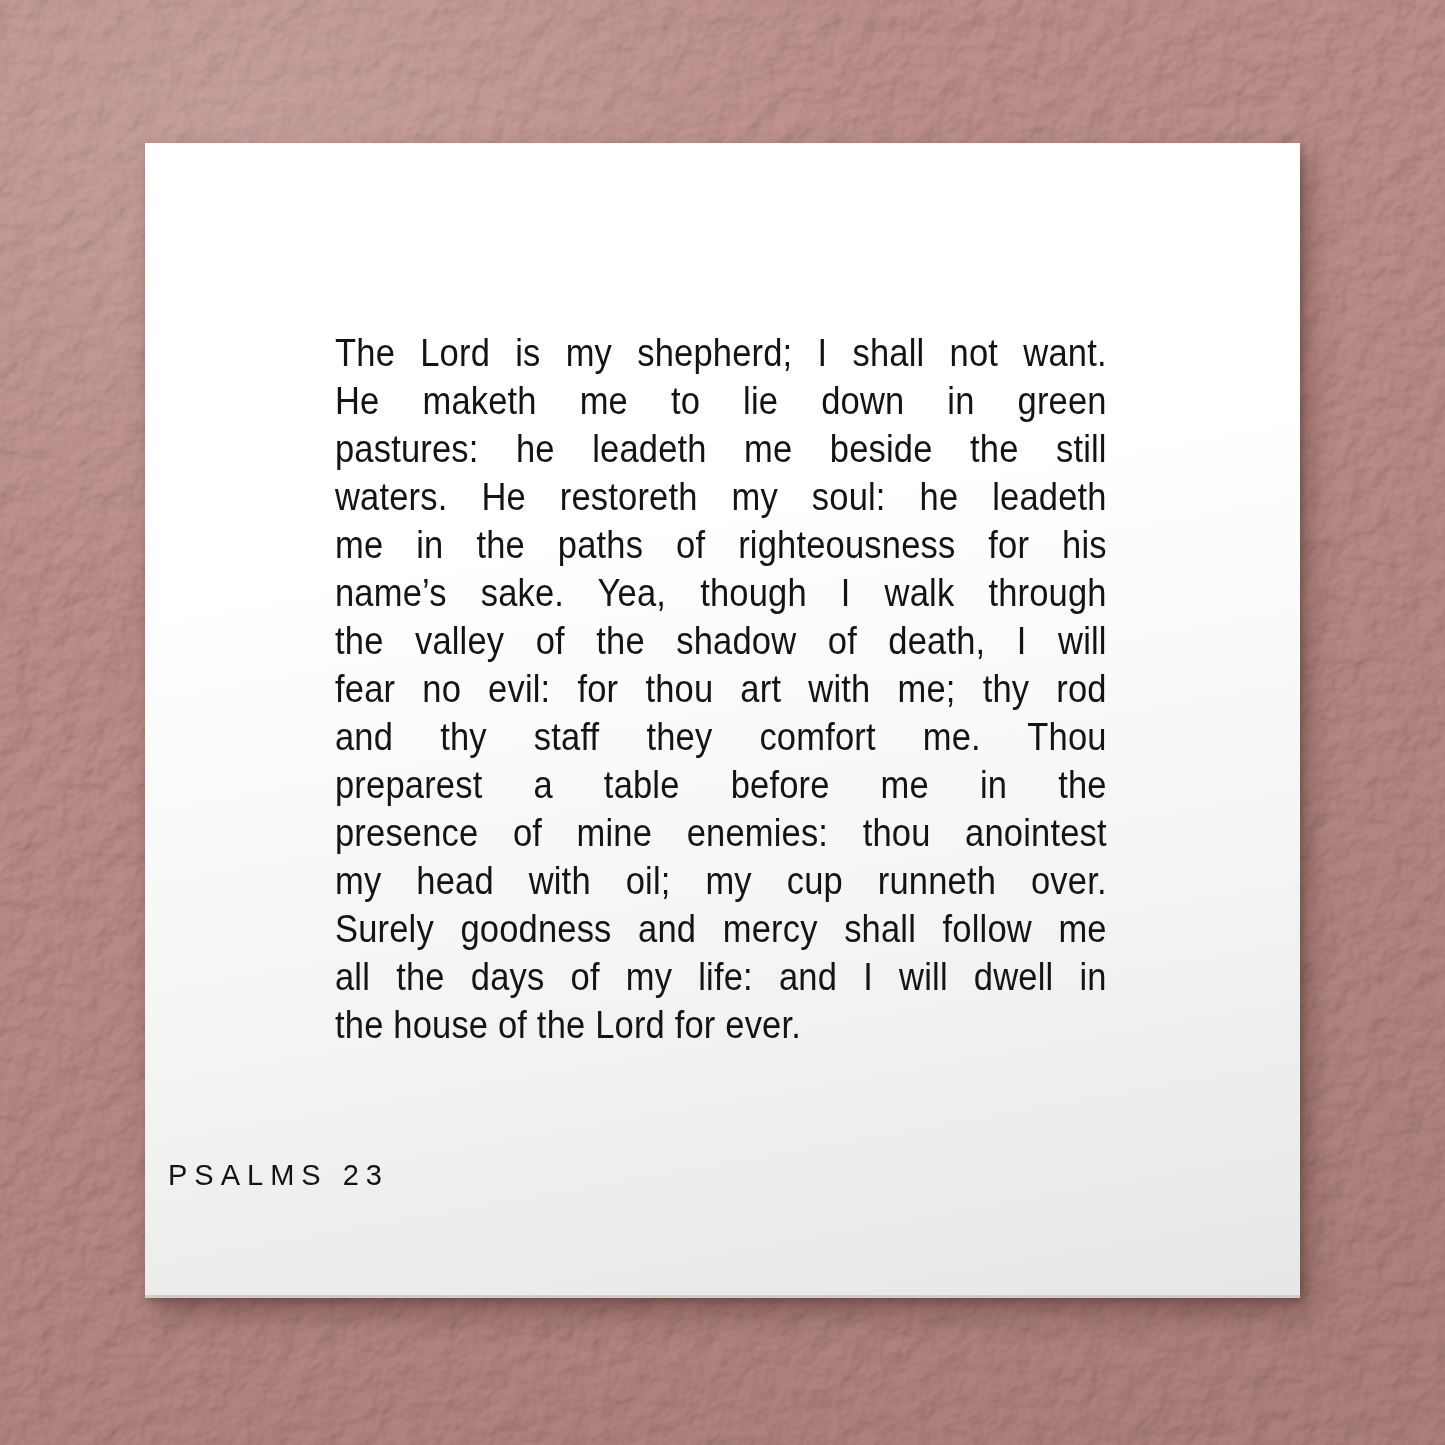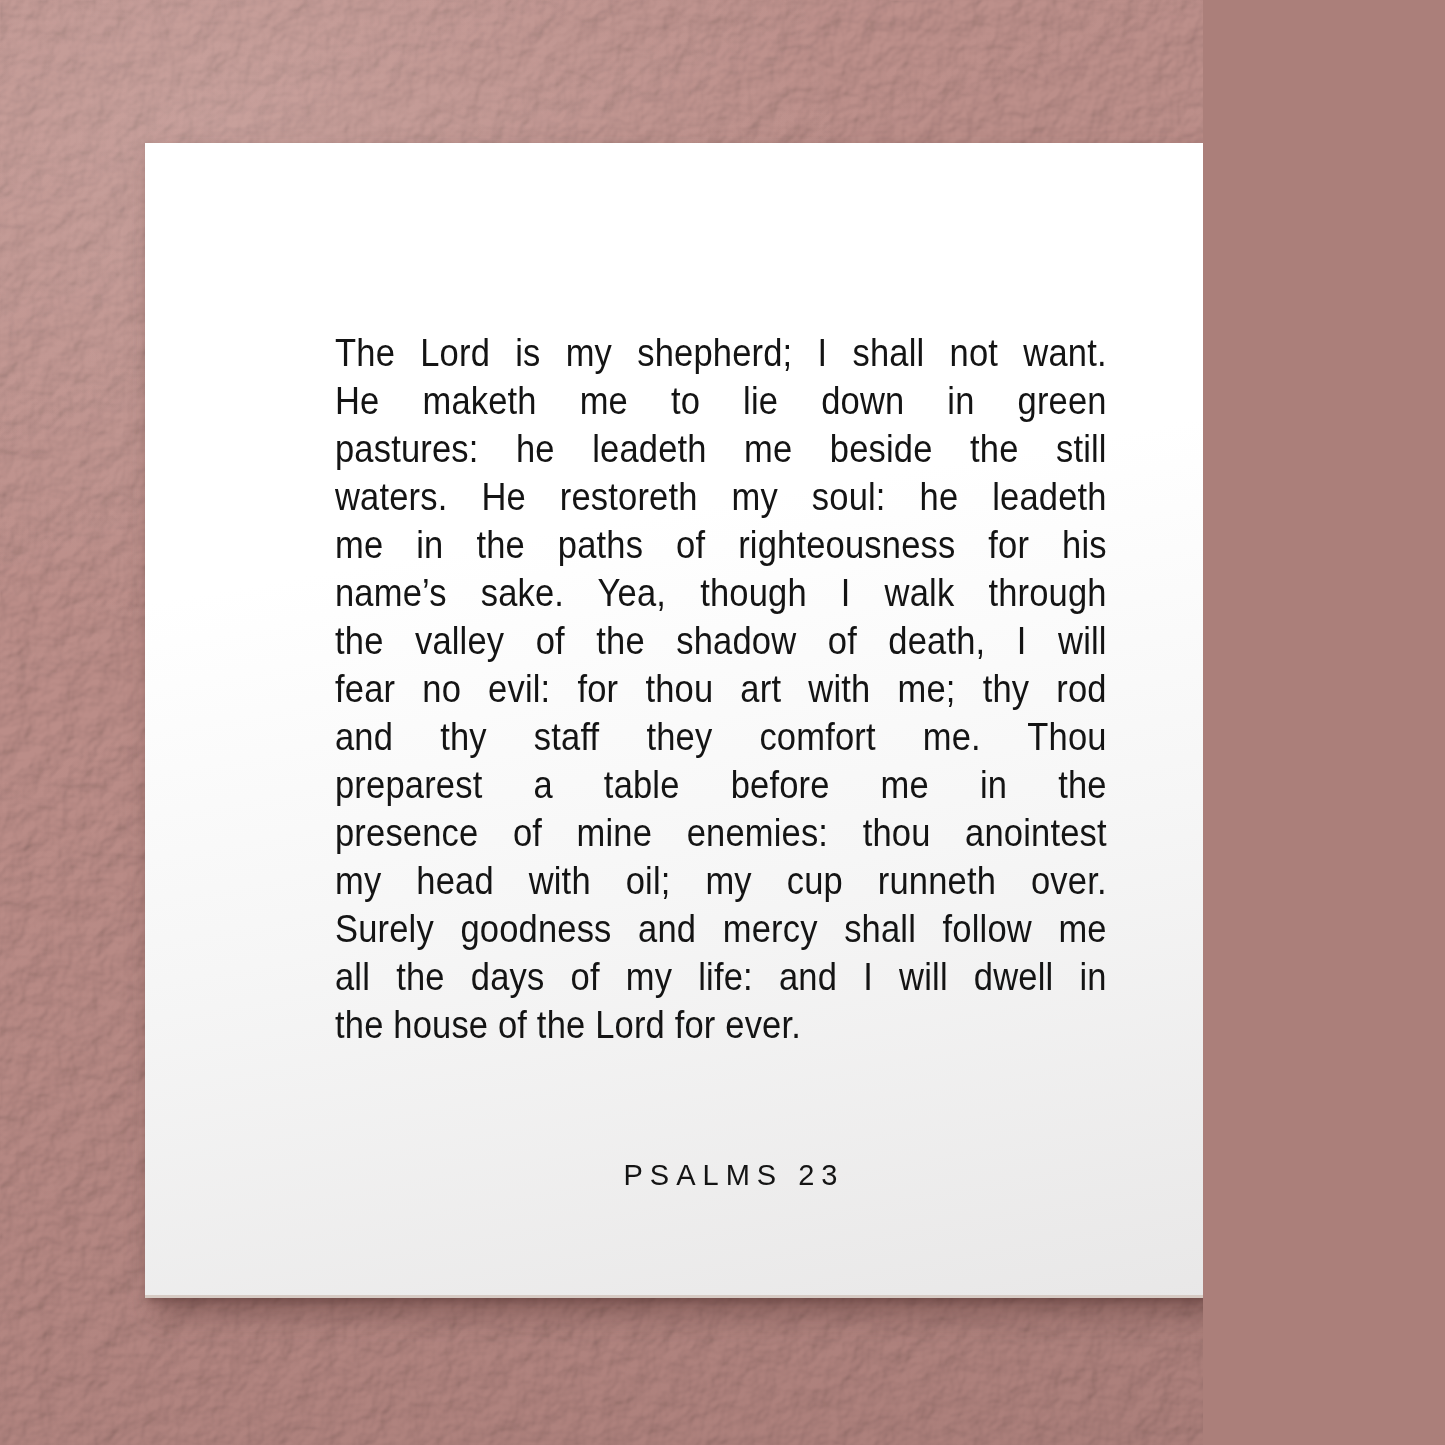--- a/index.html
+++ b/index.html
@@ -4,21 +4,21 @@
 <style>
   html, body { margin: 0; padding: 0; }
   body {
     width: 1445px; height: 1445px;
     overflow: hidden;
     font-family: "Liberation Sans", sans-serif;
     background: var(--wall-color, #ab7f7a);
   }
   .stage {
     position: relative;
-    width: 1203px; height: 1445px;
+    width: 1445px; height: 1445px;
     overflow: hidden;
   }
   .wall-svg {
     position: absolute; left: 0; top: 0;
     width: 1445px; height: 1445px;
     display: block;
   }
   .wall-light {
     position: absolute; left: 0; top: 0; right: 0; bottom: 0;
     background:
@@ -51,23 +51,23 @@
   .verse-line {
     text-align: justify;
     text-align-last: justify;
     white-space: normal;
   }
   .verse-line:last-child {
     text-align-last: left;
   }
   .verse-reference {
     position: absolute;
-    left: 8px; top: 1014px;
+    left: 16px; top: 1014px;
     width: 100%;
-    text-align: center;
+    text-align: left;
     color: var(--text-color, #141414);
     font-size: 29px;
     line-height: 36px;
     letter-spacing: 7px;
     text-indent: 7px;
   }
 </style>
 </head>
 <body>
 

